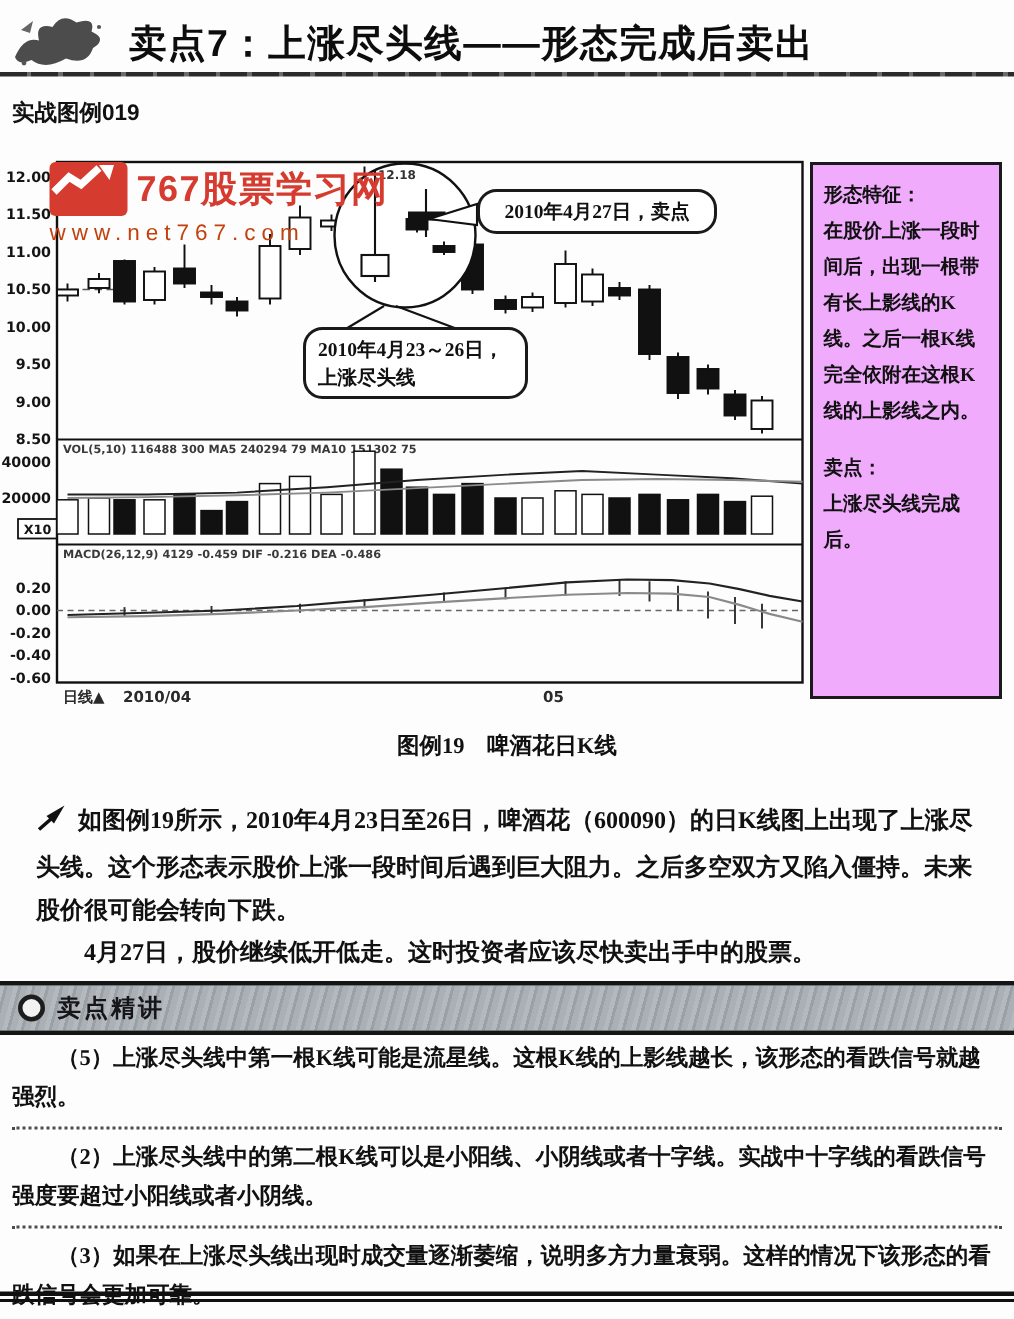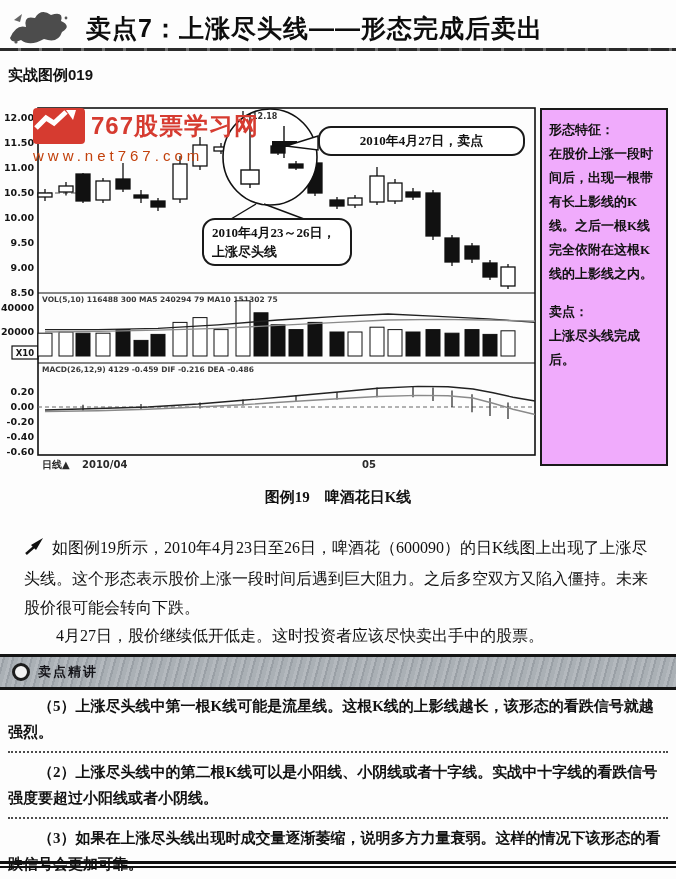--- a/index.html
+++ b/index.html
@@ -28,40 +28,40 @@
   .wm-url{font-family:"Liberation Sans",sans-serif;font-size:15px;color:#c2410c;
           letter-spacing:4px;margin-top:3px;}
   .note-box{position:absolute;left:540px;top:8px;width:128px;height:358px;
       border:2px solid #1a1a1a;background:#f0abfc;padding:8px 7px;box-sizing:border-box;
       font-size:13px;line-height:1.85;font-weight:600;}
   .note-box .nb-title{font-weight:700;}
   .note-box .gap{height:14px;}
   .callout{position:absolute;border:2px solid #1a1a1a;border-radius:13px;background:#fff;
       font-size:13px;font-weight:700;display:flex;flex-direction:column;justify-content:center;
       padding:2px 8px;box-sizing:border-box;line-height:1.5;}
-  .co-sell{left:318px;top:26px;width:207px;height:30px;align-items:center;flex-direction:row;}
+  .co-sell{left:318px;top:26px;width:160px;height:30px;align-items:center;flex-direction:row;}
   .co-pat{left:202px;top:118px;width:150px;height:48px;}
   .caption{position:absolute;left:0;top:488px;width:676px;text-align:center;
       font-size:15px;font-weight:700;}
 
   
   .bodytxt{position:absolute;left:24px;top:534px;width:630px;font-size:16px;
-      line-height:1.8;font-weight:400;}
+      line-height:1.8;font-weight:700;}
   .bodytxt p{margin:0;}
   .bodytxt p.p2{text-indent:2em;}
   .lead-icon{display:inline-block;vertical-align:-2px;margin-right:8px;}
 
   
   .banner{position:absolute;left:0;top:654px;width:676px;height:30px;
       border-top:3px solid #151515;border-bottom:3px solid #151515;
       background:repeating-linear-gradient(105deg,#b4b9be 0 3px,#9aa0a6 3px 5px,#aab0b5 5px 9px);
       display:flex;align-items:center;}
   .banner .ring{width:12px;height:12px;border:3px solid #1d1d1d;border-radius:50%;
       background:#f2f2f2;margin:0 8px 0 12px;}
-  .banner .btxt{font-family:Liberation Serif, serif;font-size:13px;font-weight:700;
+  .banner .btxt{font-family:Liberation Serif, serif;font-size:16px;font-weight:700;
       letter-spacing:2px;color:#15151a;text-align:center;}
 
   
   .points{position:absolute;left:8px;top:694px;width:660px;}
   .points p{margin:0;font-size:15px;line-height:1.7;font-weight:600;text-indent:2em;}
   .dotrule{border:none;border-top:2px dotted #4c4c4c;margin:6px 0 7px 0;}
   .bottom-rule{position:absolute;left:0;top:861px;width:676px;height:7px;
       border-top:3px solid #101010;border-bottom:2px solid #101010;box-sizing:border-box;}
 
   

